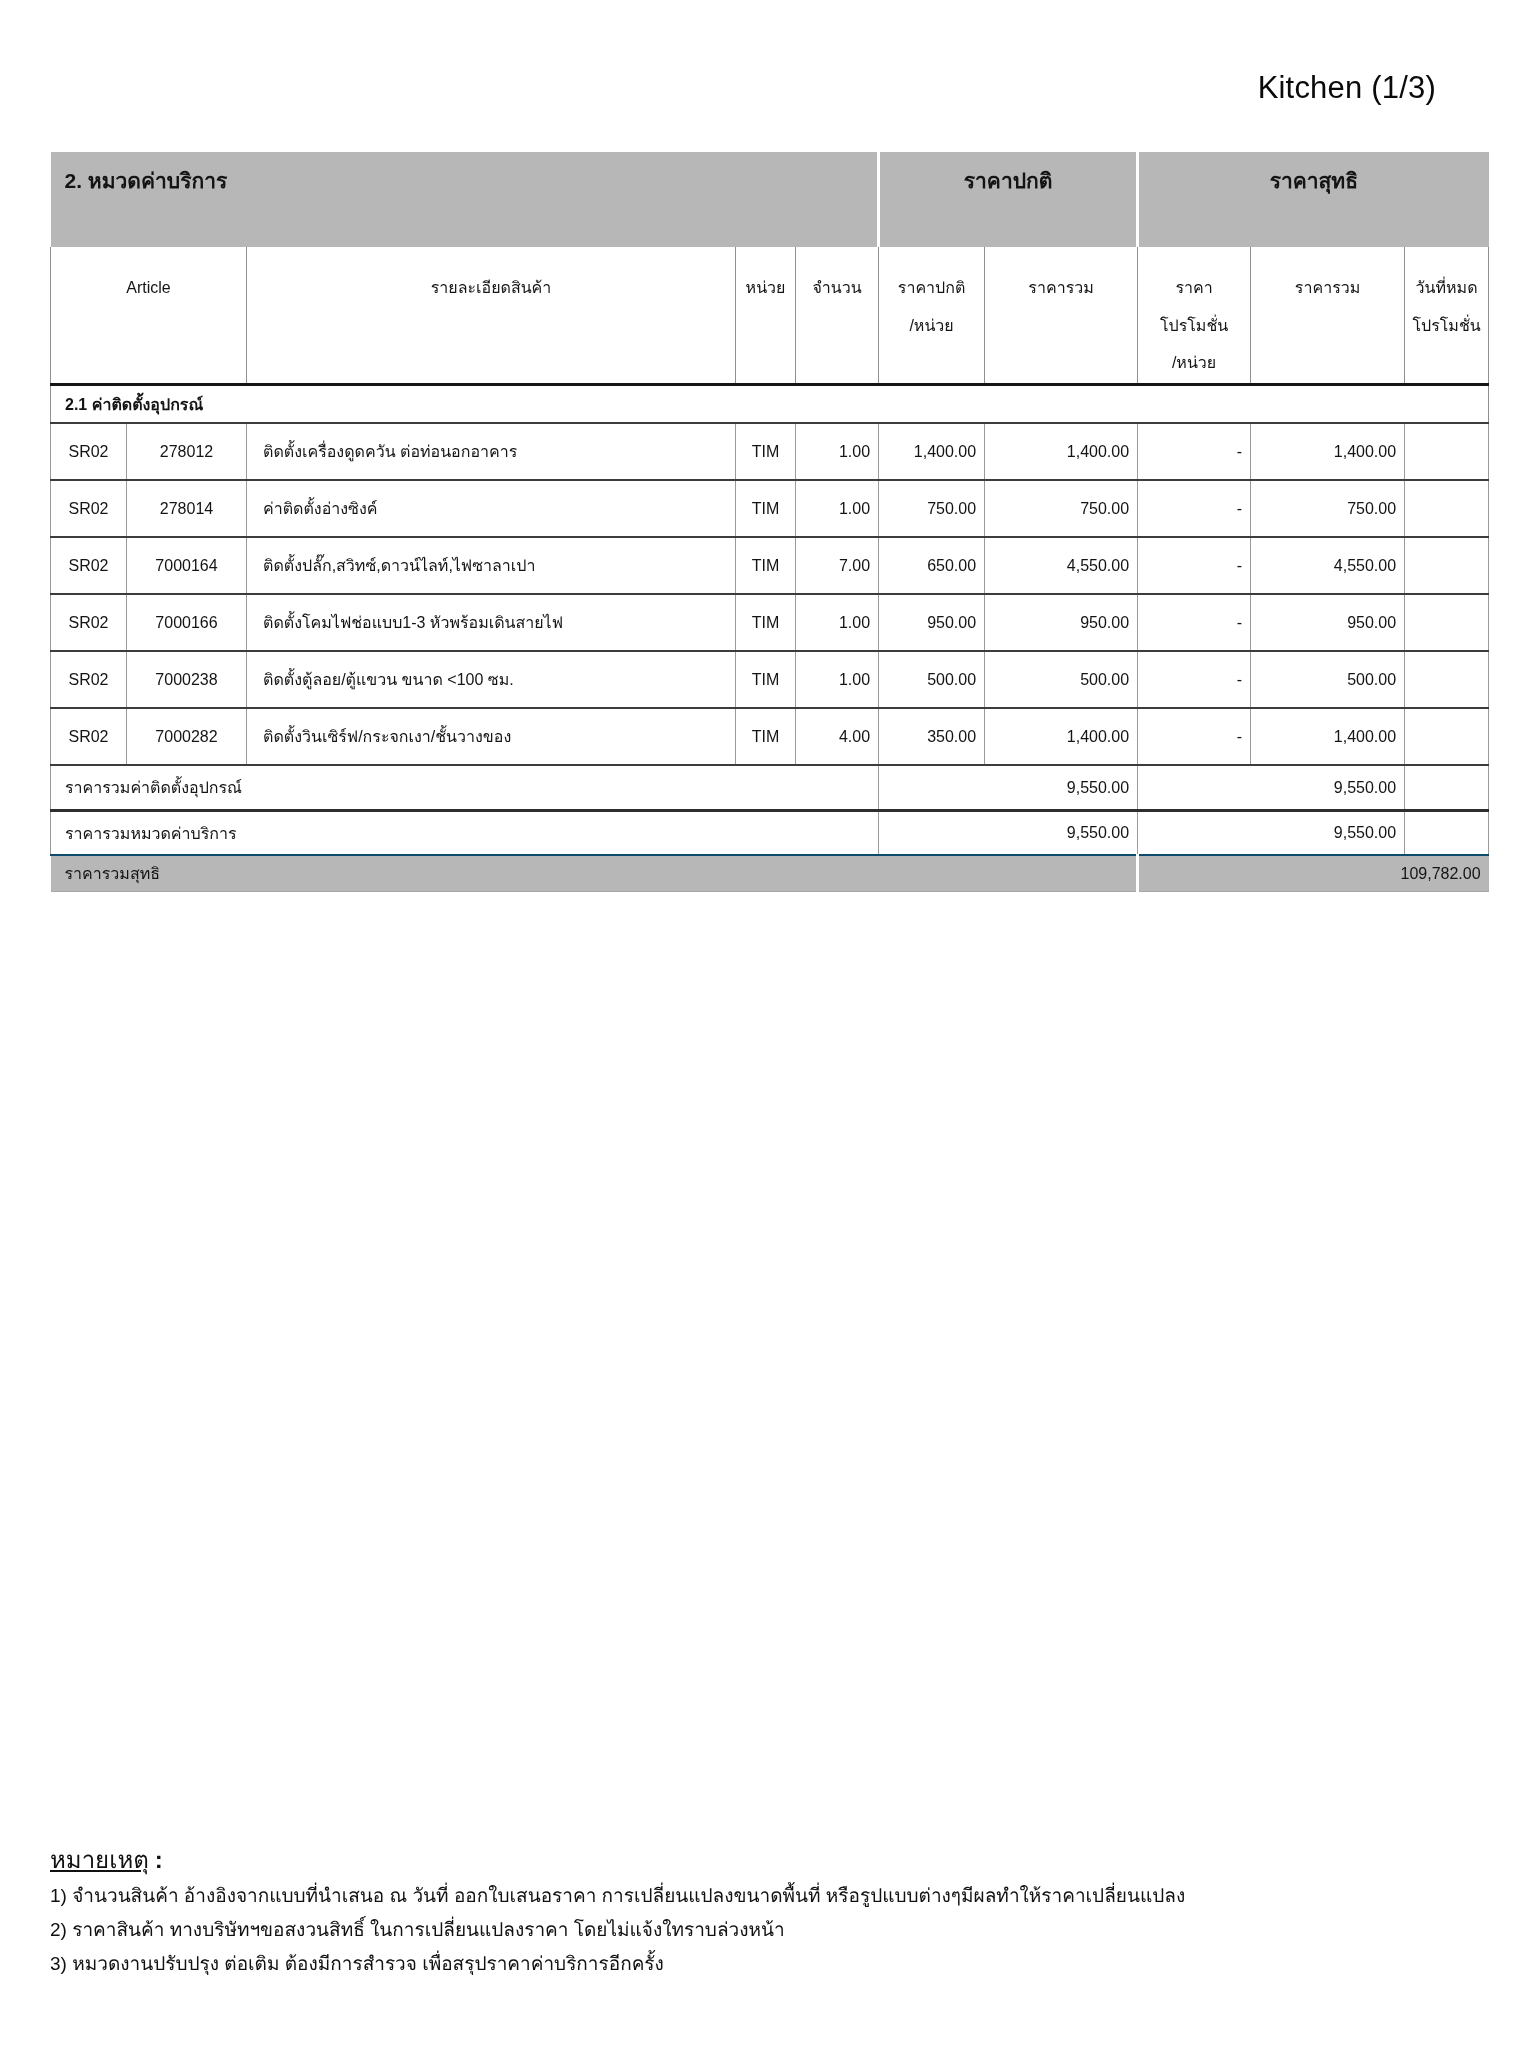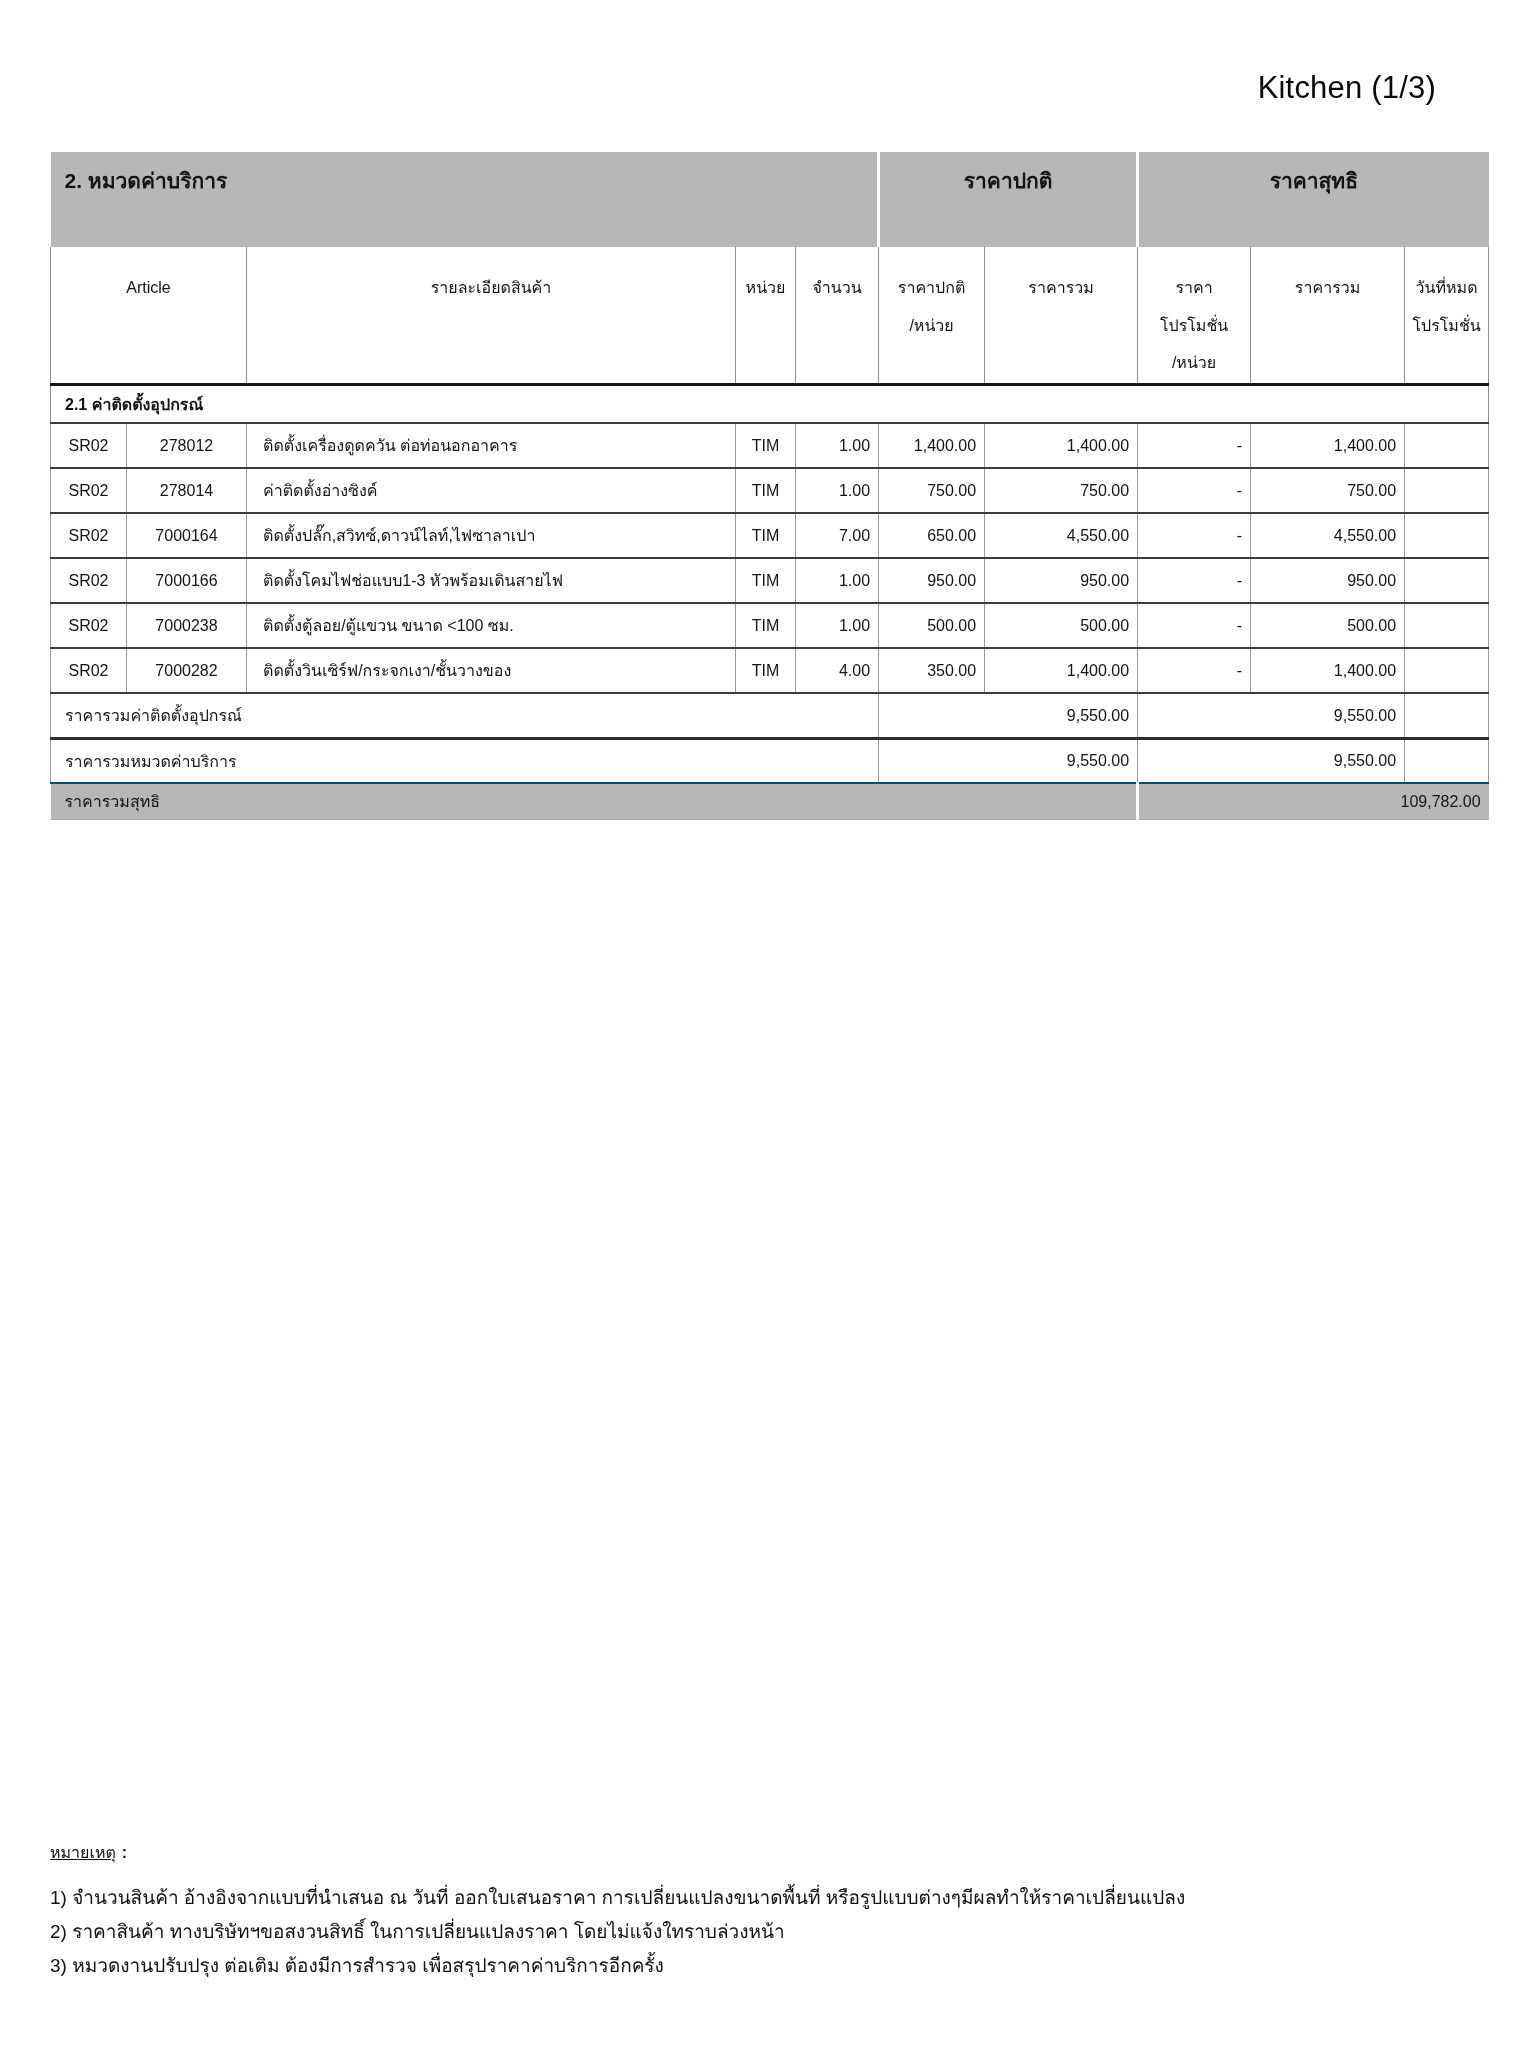--- a/index.html
+++ b/index.html
@@ -40,21 +40,21 @@
 
   
   tr.section{height:39px;}
   tr.section td{
     text-align:left;padding-left:14px;font-weight:700;
     border-left:1px solid #8f8f8f;border-right:1px solid #8f8f8f;
     border-bottom:2px solid #3c3c3c;
   }
 
   
-  tr.data-row{height:45px;}
+  tr.data-row{height:57px;}
   tr.data-row td{
     border-left:1px solid #9a9a9a;border-right:1px solid #9a9a9a;
     border-bottom:2px solid #3c3c3c;vertical-align:middle;
   }
   td.al{text-align:left;padding-left:16px;}
   td.ac{text-align:center;}
   td.ar{text-align:right;padding-right:8px;}
 
   
   tr.sum{height:45px;}
@@ -70,21 +70,21 @@
   tr.grand{height:36px;}
   tr.grand td{
     background:#b7b7b7;border:none;vertical-align:middle;
     border-bottom:1px solid #a8a8a8;
   }
   tr.grand td.grand-label{text-align:left;padding-left:14px;}
   tr.grand td.sep{border-left:3px solid #ffffff;}
 
   
   .notes{position:absolute;left:50px;top:1840px;font-size:19px;color:#111;}
-  .notes-heading{font-size:16px;margin-bottom:16px;}
+  .notes-heading{font-size:24px;margin-bottom:0;}
   .notes-heading .u{text-decoration:underline;}
   .notes-heading .colon{font-weight:700;margin-left:6px;}
   .note-line{line-height:34px;}
 </style>
 </head>
 <body>
 
 <div class="page-title">Kitchen (1/3)</div>
 
 <table class="qtable">

